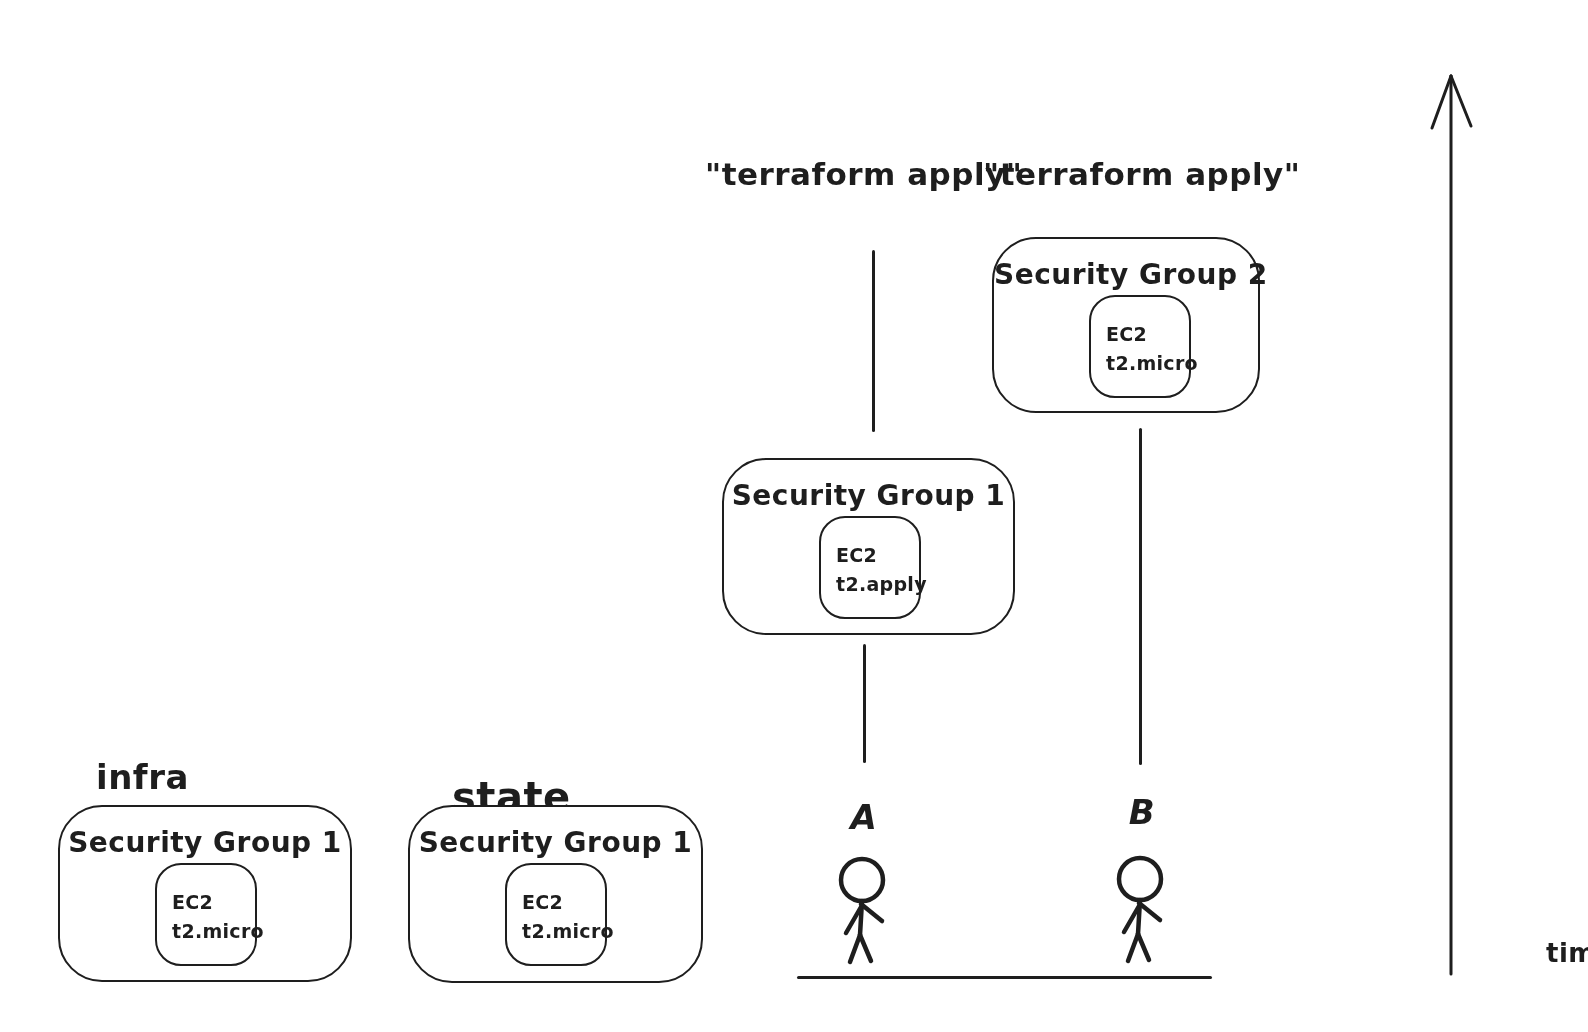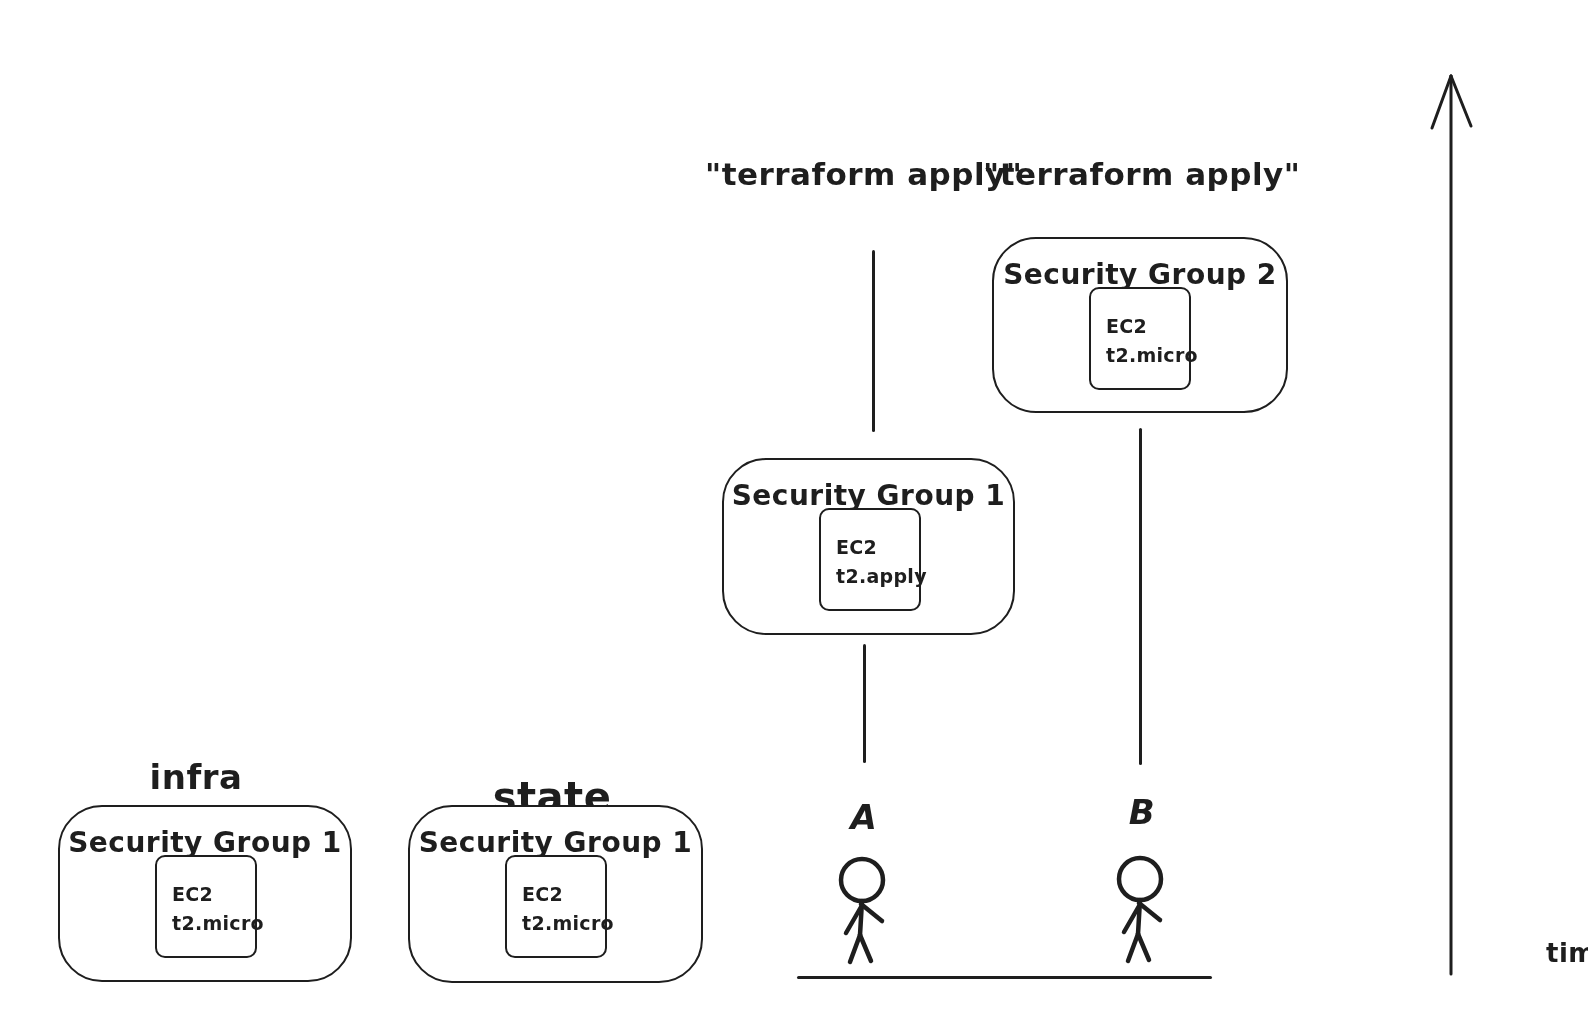--- a/index.html
+++ b/index.html
@@ -27,21 +27,21 @@
   
   .apply-label {
     font-size: 31px;
     width: 300px;
     text-align: center;
   }
 
   
   .group-caption {
     width: 200px;
-    text-align: center;
+    text-align: left;
   }
   .caption-infra { font-size: 34px; }
   .caption-state { font-size: 40px; }
 
   
   .sg-box {
     position: absolute;
     border: 2.5px solid #1e1e1e;
     border-radius: 44px;
     background: #ffffff;
@@ -49,25 +49,25 @@
   }
   .sg-title {
     padding-top: 19px;
     font-size: 28px;
     text-align: center;
   }
   
   .ec2-box {
     position: absolute;
     left: 95px;
-    top: 48px;
+    top: 56px;
     width: 102px;
     height: 103px;
     border: 2px solid #1e1e1e;
-    border-radius: 10px;
+    border-radius: 26px;
     background: #ffffff;
     box-sizing: border-box;
   }
   .ec2-text {
     position: absolute;
     left: 15px;
     top: 23px;
     font-size: 19px;
     line-height: 1.5;
     letter-spacing: 0.3px;
@@ -103,21 +103,21 @@
 </head>
 <body>
 
 <div class="canvas">
 
   <div class="abs hand apply-label" style="left:705px; top:156px;">"terraform apply"</div>
   <div class="abs hand apply-label" style="left:983px; top:156px;">"terraform apply"</div>
 
   <div class="vline" style="left:872px; top:250px; height:182px;"></div>
 
-  <div class="sg-box" style="left:992px; top:237px; width:296px; height:176px;">
+  <div class="sg-box" style="left:992px; top:237px; width:268px; height:176px;">
     <div class="hand sg-title">Security Group 2</div>
     <div class="ec2-box">
       <div class="hand ec2-text">
         <div>EC2</div>
         <div>t2.micro</div>
       </div>
     </div>
   </div>
 
   <div class="sg-box" style="left:722px; top:458px; width:293px; height:177px;">

